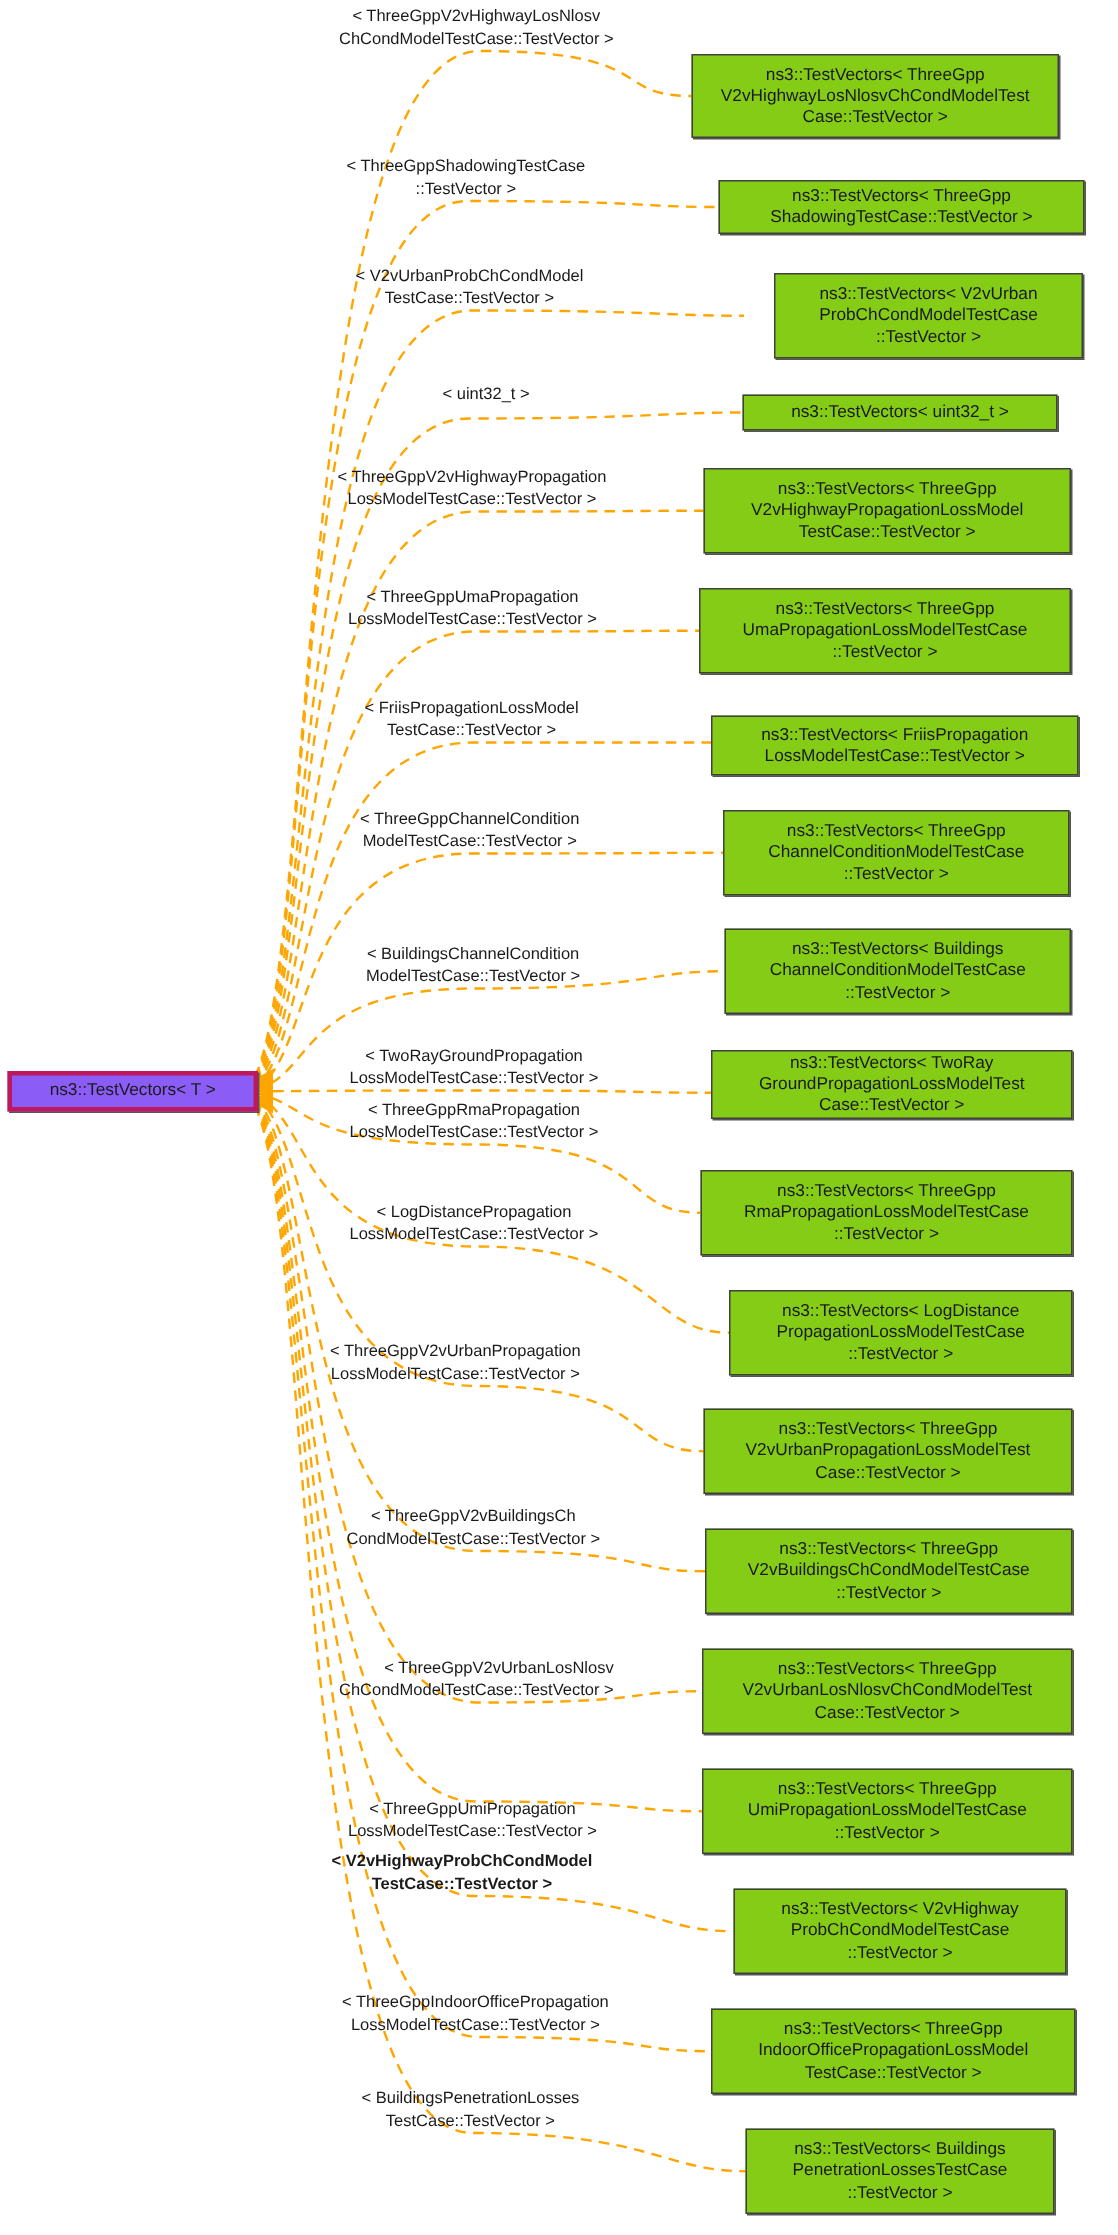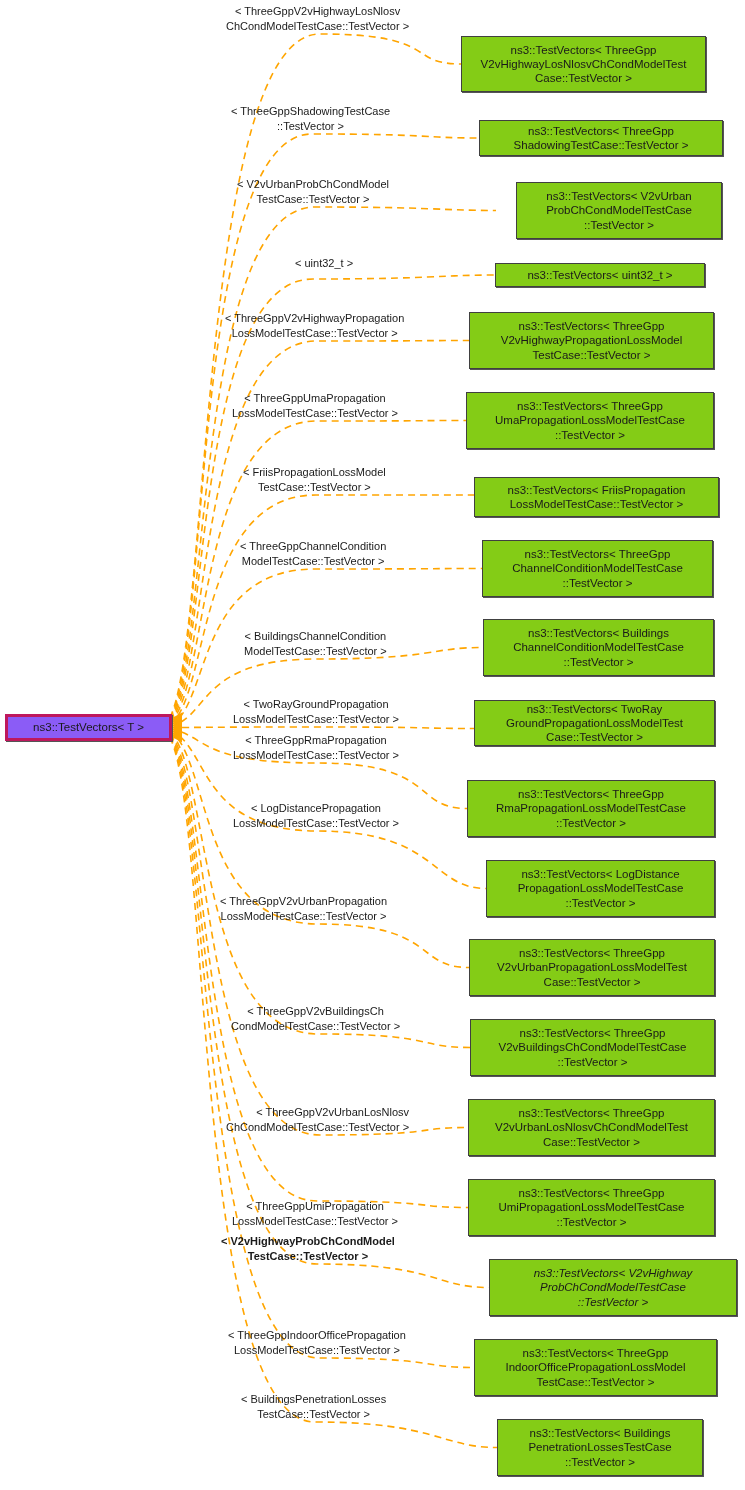--- a/index.html
+++ b/index.html
@@ -149,21 +149,21 @@
 Case::TestVector &gt;</span></div>
       <div class="node" style="left: 470px; top: 1019px; width: 245px; height: 57px;"><span>ns3::TestVectors&lt; ThreeGpp
 V2vBuildingsChCondModelTestCase
 ::TestVector &gt;</span></div>
       <div class="node" style="left: 468px; top: 1099px; width: 247px; height: 57px;"><span>ns3::TestVectors&lt; ThreeGpp
 V2vUrbanLosNlosvChCondModelTest
 Case::TestVector &gt;</span></div>
       <div class="node" style="left: 468px; top: 1179px; width: 247px; height: 57px;"><span>ns3::TestVectors&lt; ThreeGpp
 UmiPropagationLossModelTestCase
 ::TestVector &gt;</span></div>
-      <div class="node" style="left: 489px; top: 1259px; width: 248px; height: 57px; font-style: italic;"><span>ns3::TestVectors&lt; V2vHighway
+      <div class="node" style="left: 489px; top: 1259px; width: 222px; height: 57px;"><span>ns3::TestVectors&lt; V2vHighway
 ProbChCondModelTestCase
 ::TestVector &gt;</span></div>
       <div class="node" style="left: 474px; top: 1339px; width: 243px; height: 57px;"><span>ns3::TestVectors&lt; ThreeGpp
 IndoorOfficePropagationLossModel
 TestCase::TestVector &gt;</span></div>
       <div class="node" style="left: 497px; top: 1419px; width: 206px; height: 57px;"><span>ns3::TestVectors&lt; Buildings
 PenetrationLossesTestCase
 ::TestVector &gt;</span></div>
     </div>
   <div id="labels-layer">

